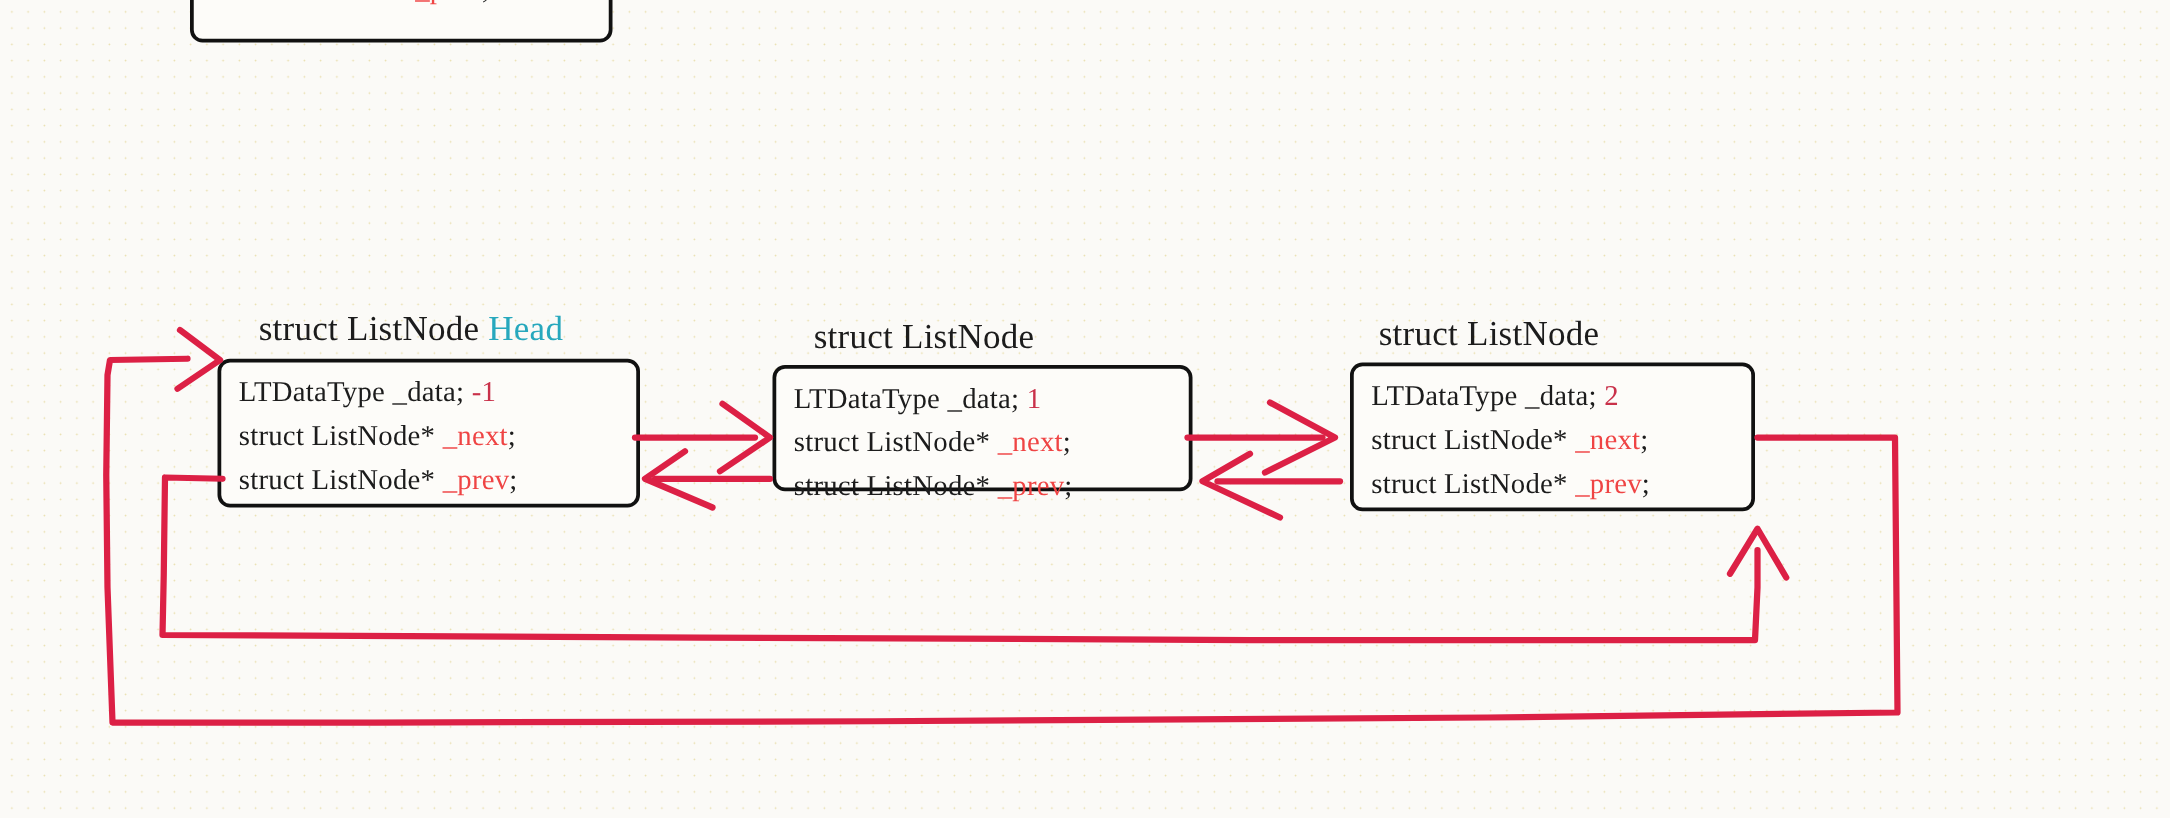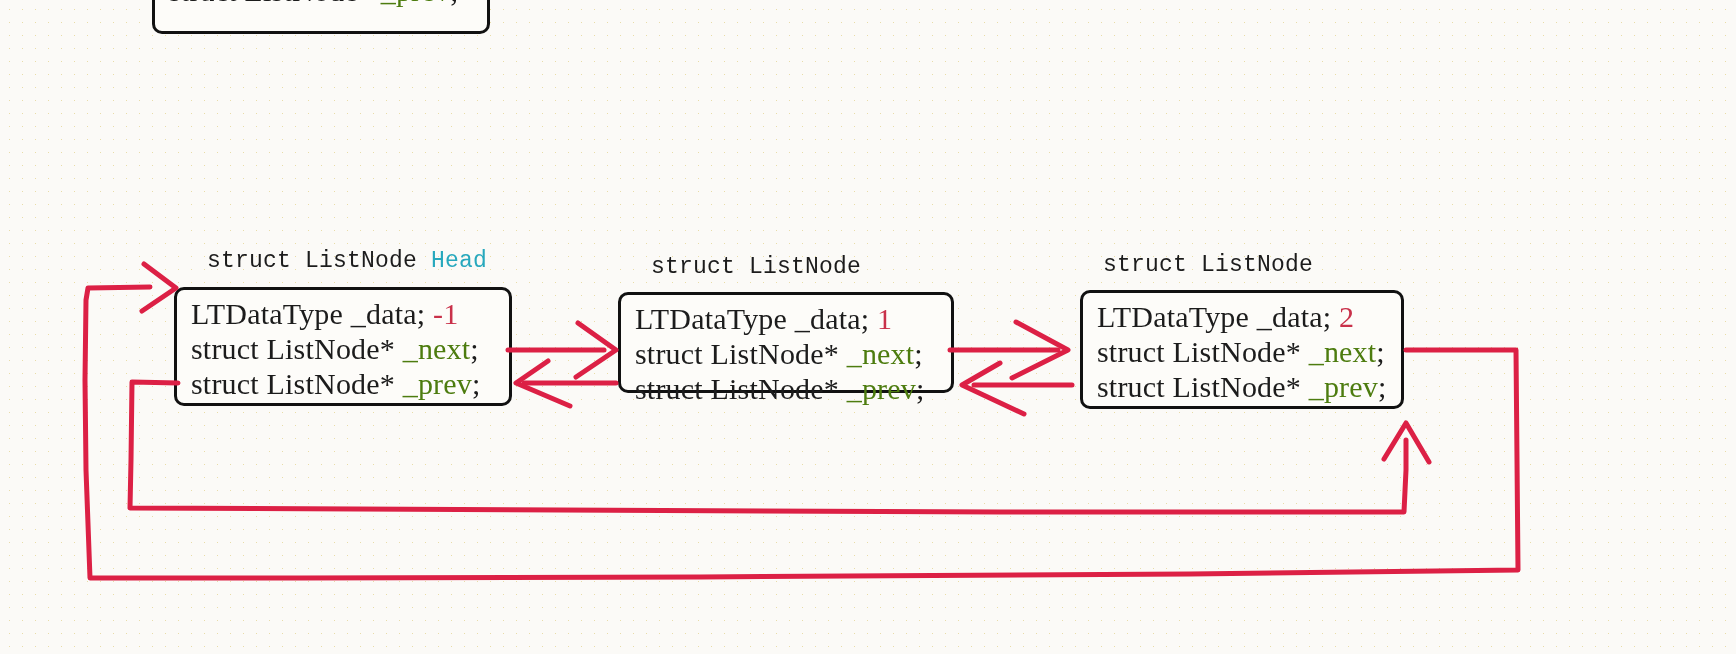--- a/index.html
+++ b/index.html
@@ -21,39 +21,38 @@
   }
   .node-box {
     position: absolute;
     box-sizing: border-box;
     background: #fdfcf9;
     border: 3.5px solid #111111;
     border-radius: 10px;
     padding: 6px 12px 8px 14px;
   }
   .node-line {
-    font-size: 30px;
+    font-size: 23px;
     line-height: 35px;
     color: #1c1c1c;
     white-space: pre;
     letter-spacing: 0.2px;
   }
   .fld {
-    color: #4d7c0f;
+    color: #ef4444;
   }
   .val {
     color: #c9314a;
   }
   .node-title {
     position: absolute;
-    font-size: 23px;
+    font-size: 28px;
     color: #1c1c1c;
     white-space: pre;
     letter-spacing: 0.2px;
-    font-family: Liberation Mono, monospace;
   }
   .title-accent {
     color: #27a8bd;
   }
   #top-box {
     left: 152px;
     top: -36px;
     width: 338px;
     height: 70px;
     border-radius: 10px;

